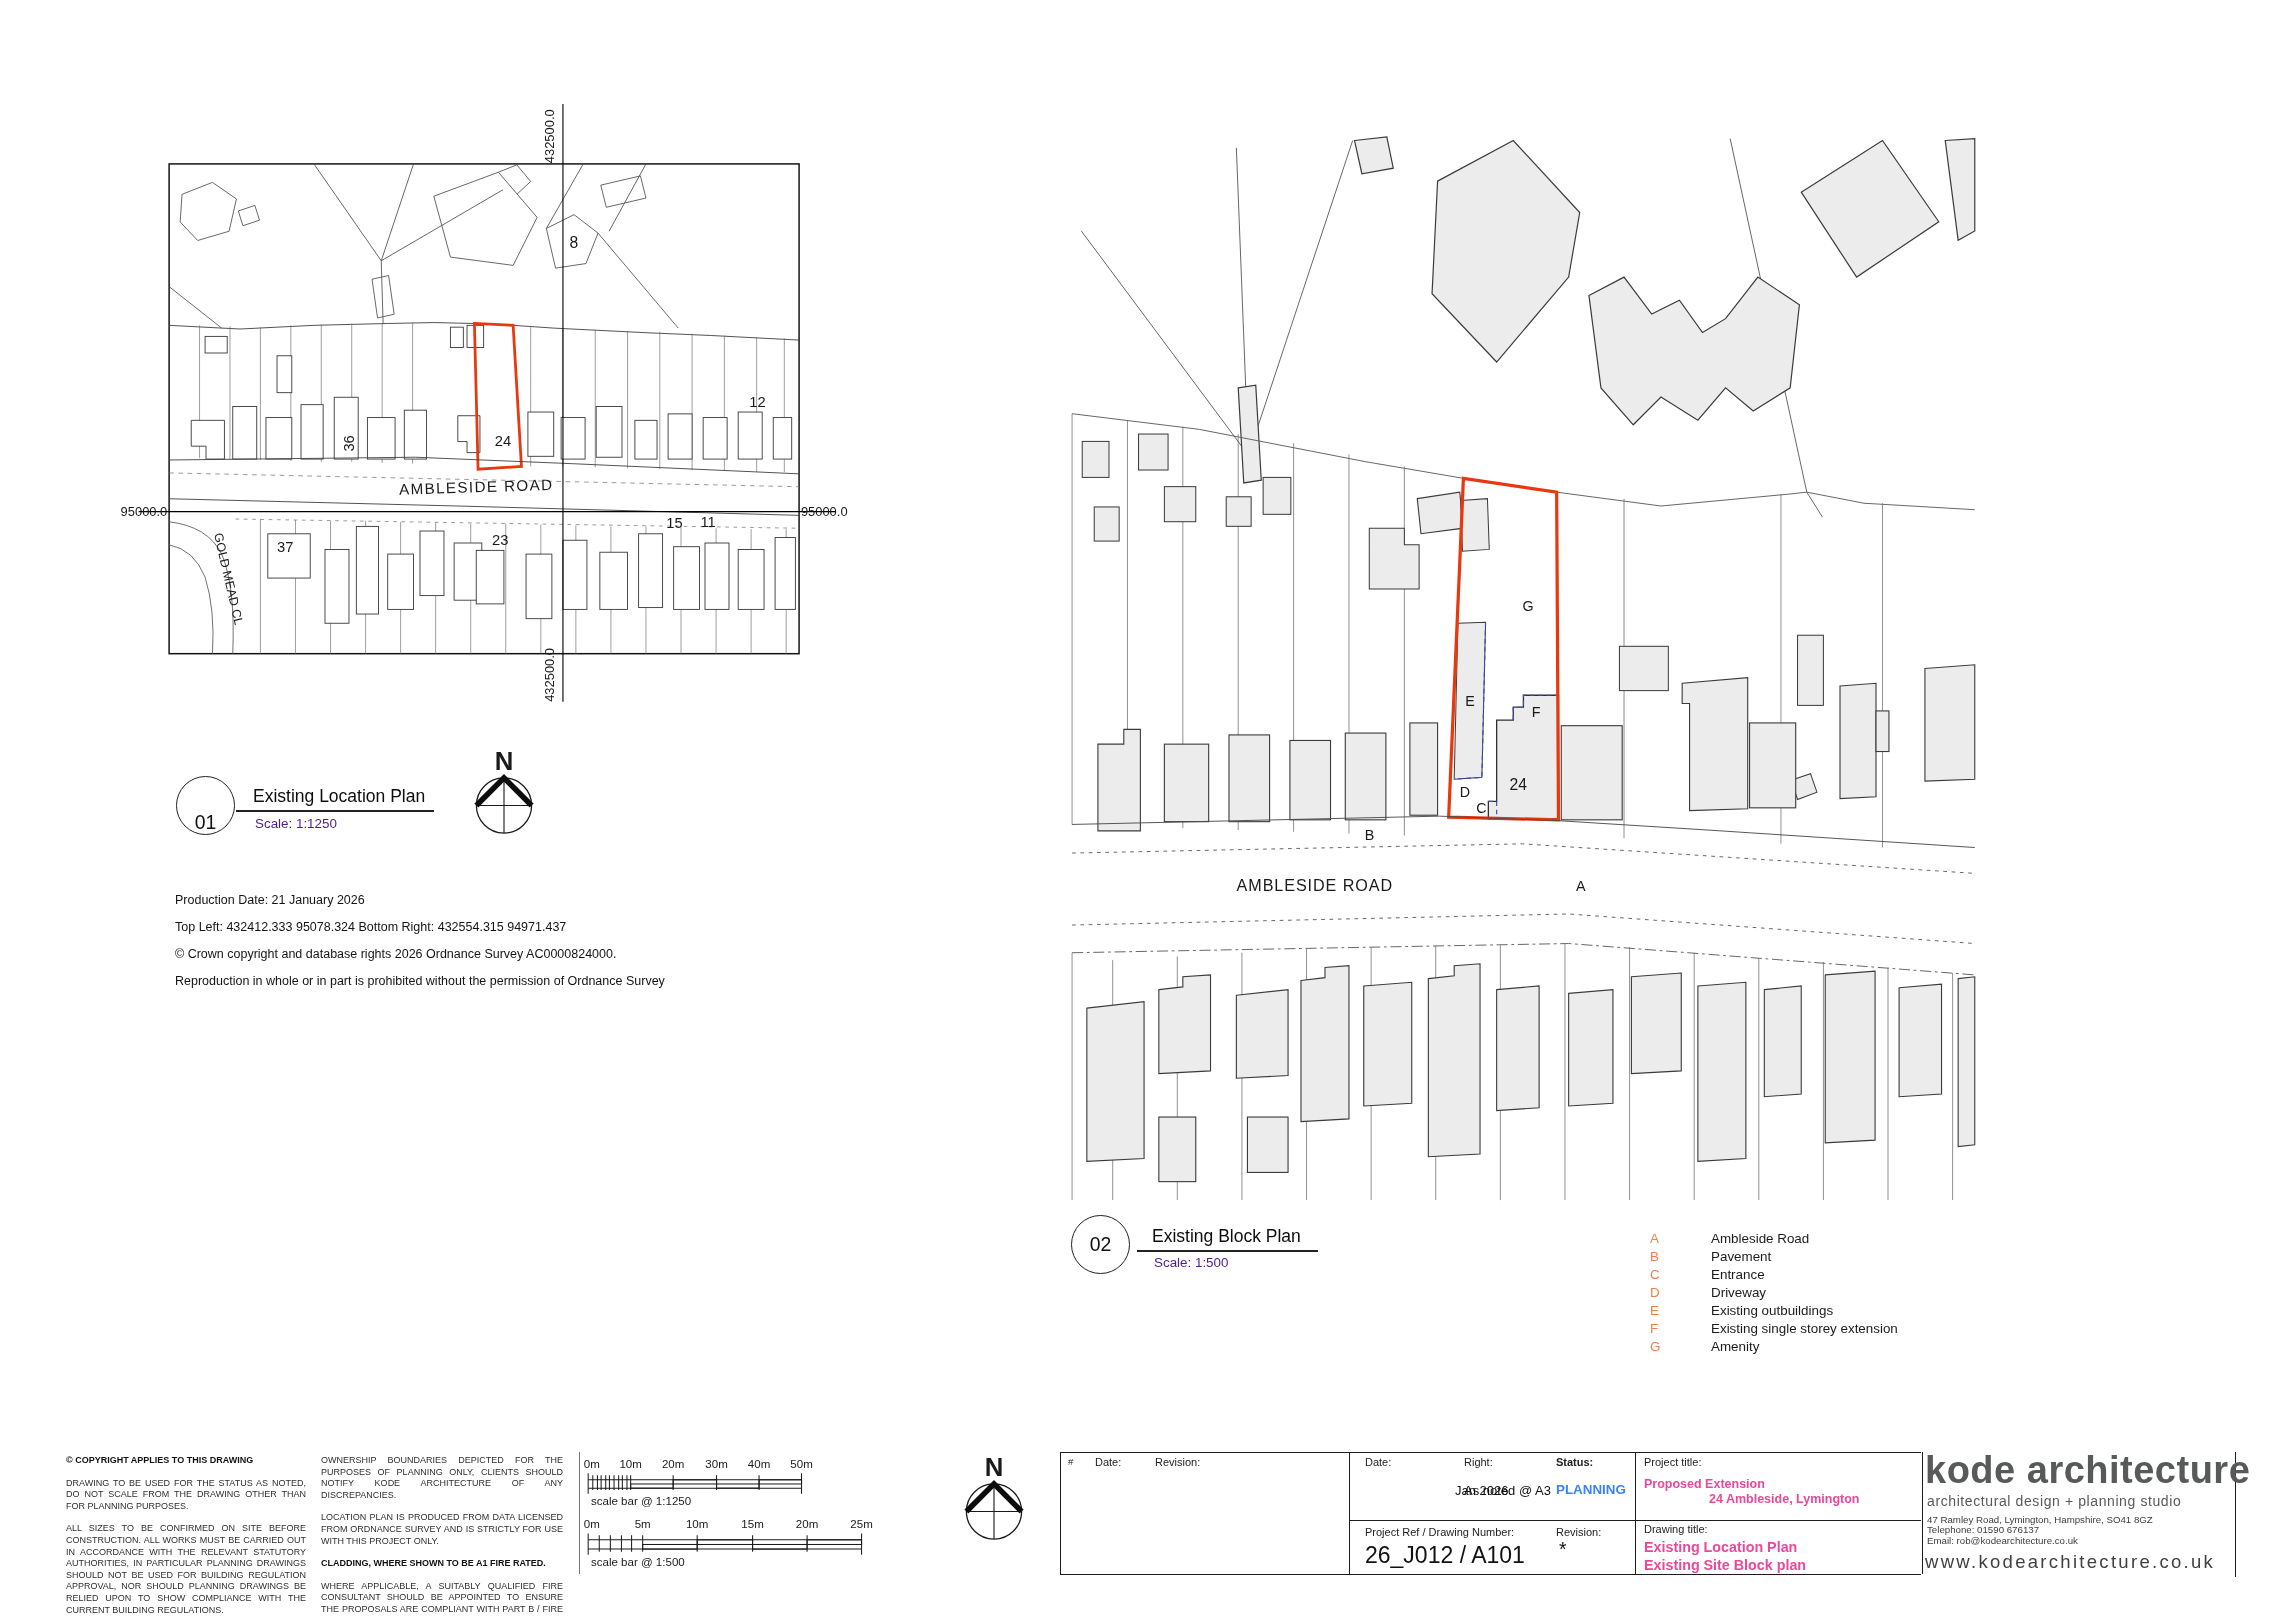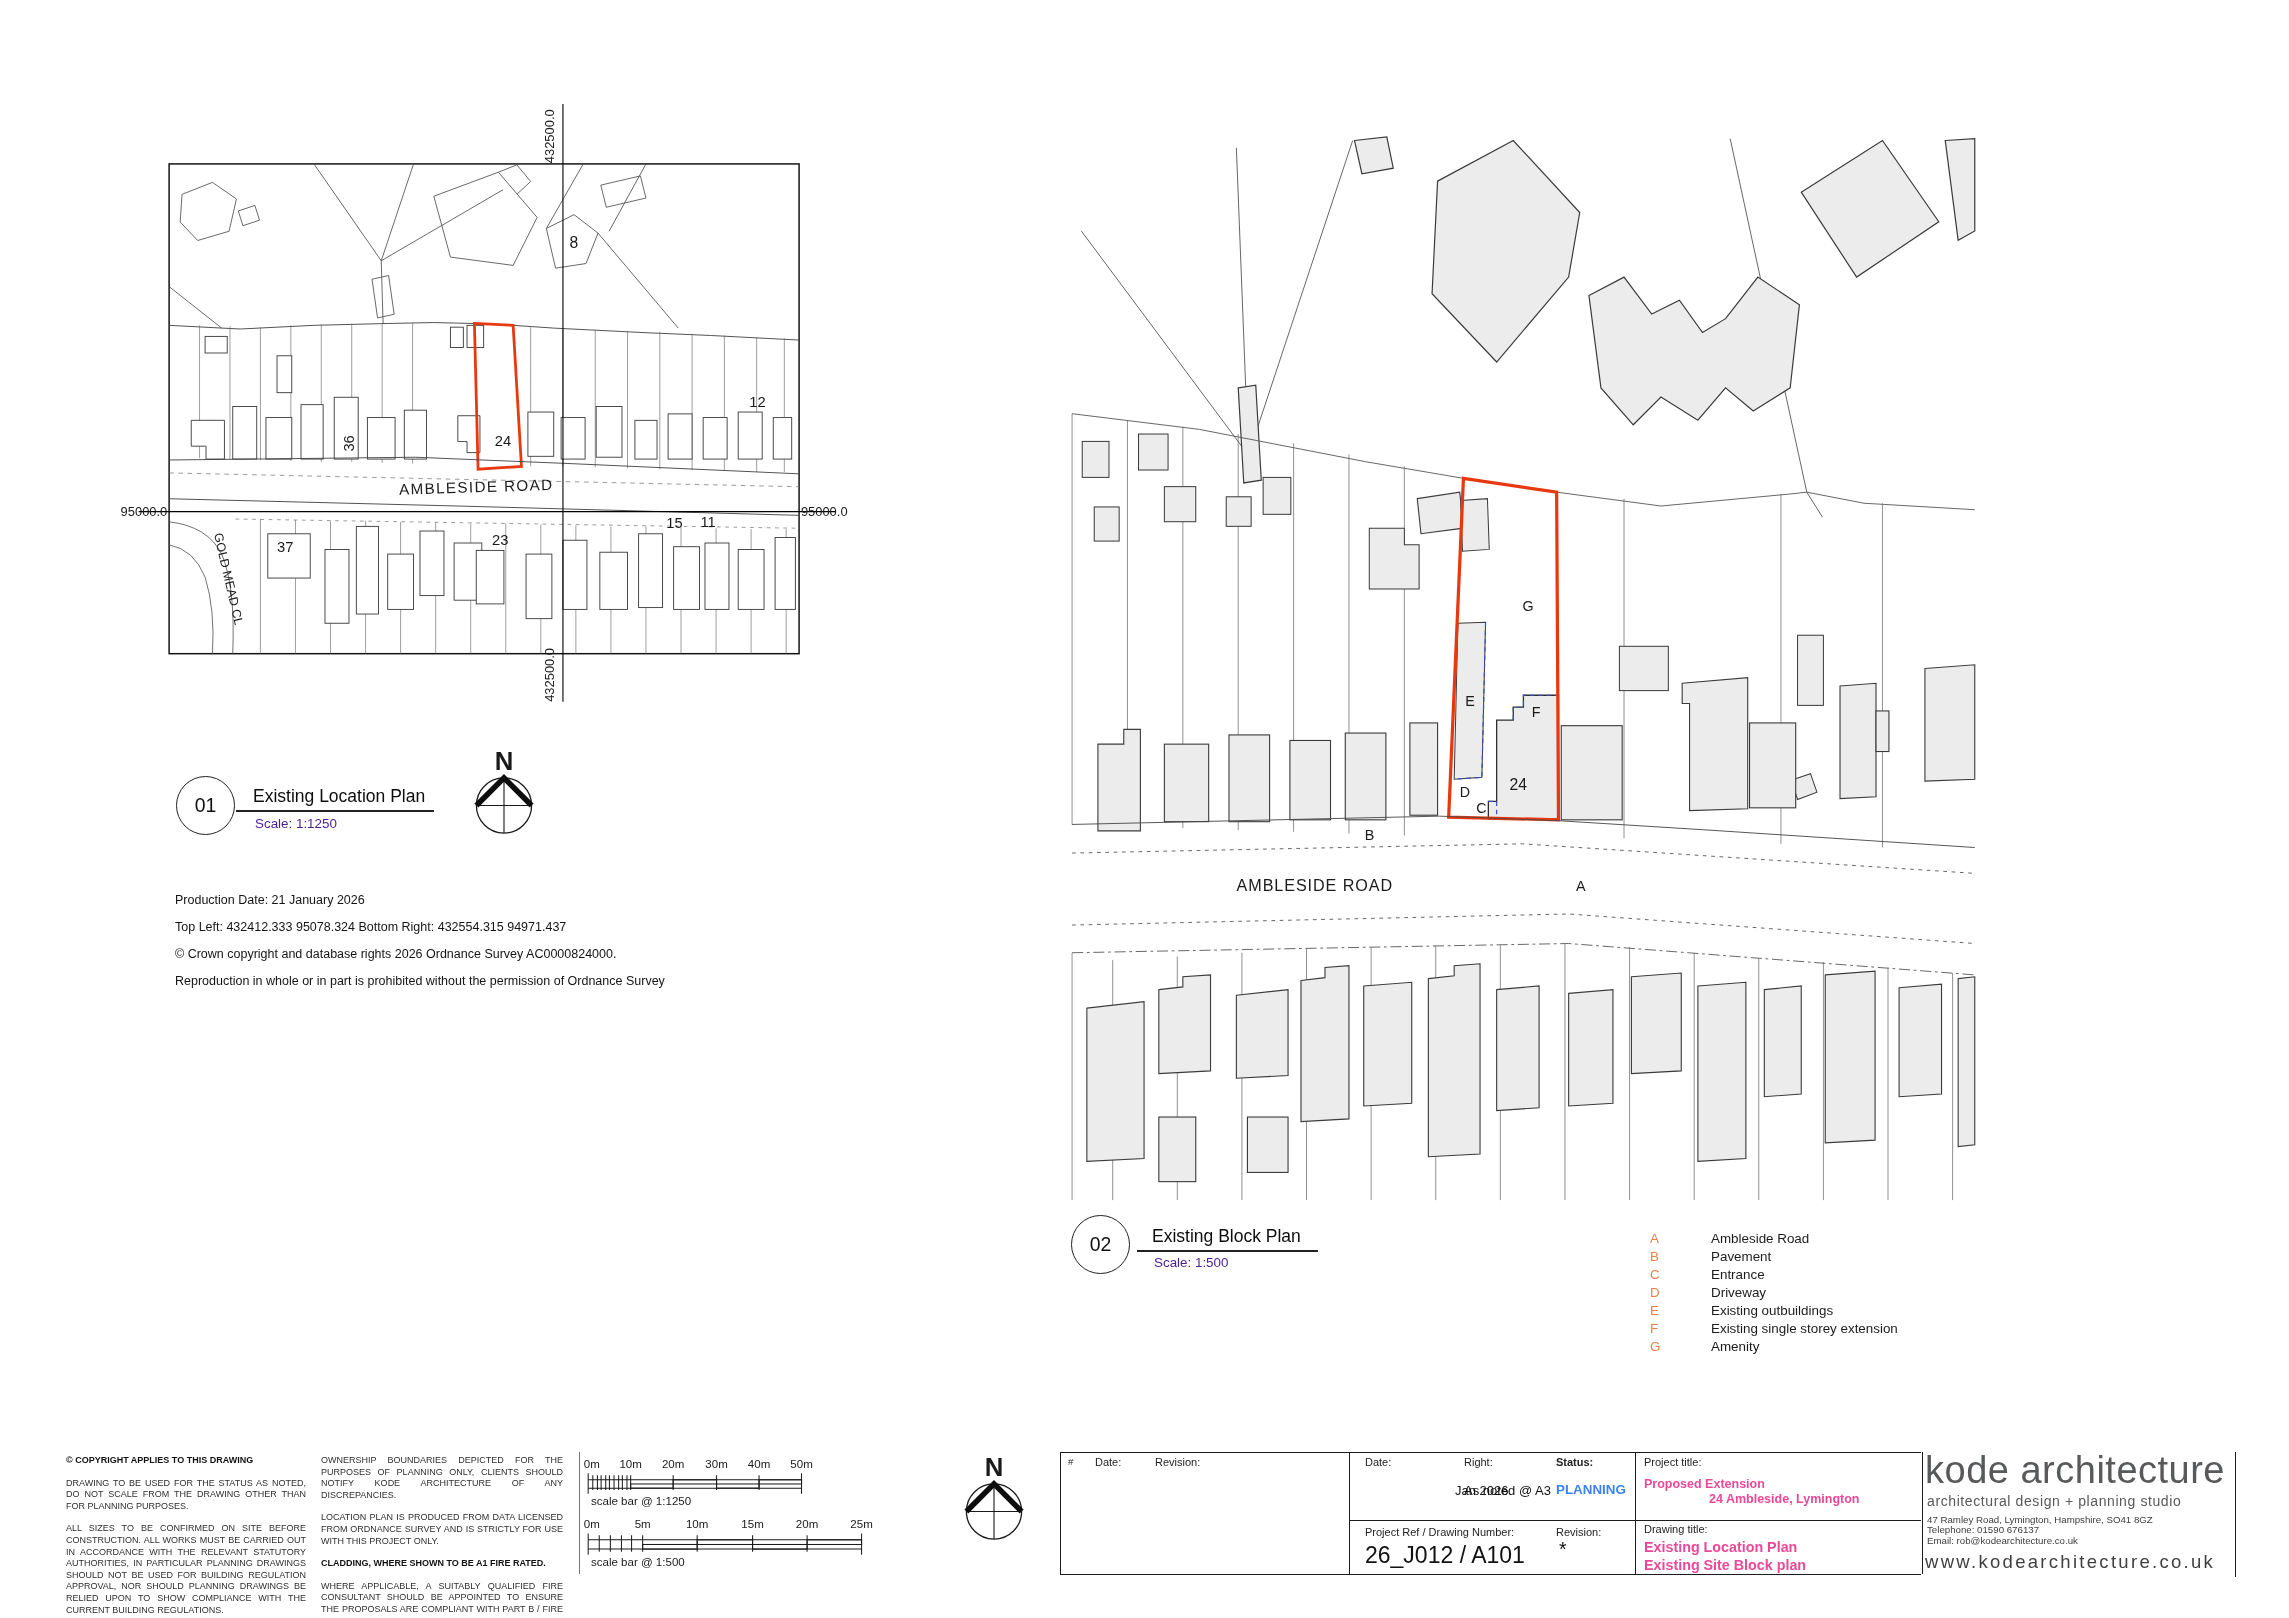--- a/index.html
+++ b/index.html
@@ -18,21 +18,21 @@
   .note-col{font-size:9px;line-height:11.6px;color:#2e2e2e;text-align:justify;}
   .note-col p{margin:0 0 11px 0;}
   .note-col p.b{font-weight:bold;color:#111;}
   .tb-label{font-size:11px;color:#222;}
   .tb-value{font-size:13px;color:#111;}
   .tb-big{font-size:23px;color:#111;}
   .tb-bold{font-weight:bold;color:#ec4899;}
   .vline{width:1.4px;background:#1c1c1c;}
   .hline{height:1.4px;background:#1c1c1c;}
   .planning{color:#3b82f6;font-weight:bold;font-size:13.4px;}
-  .brand-name{font-size:38px;font-weight:normal;color:#58595b;letter-spacing:0.5px;}
+  .brand-name{font-size:38px;font-weight:bold;color:#58595b;letter-spacing:0.5px;}
   .brand-tag{font-size:14px;color:#58595b;letter-spacing:0.6px;}
   .brand-addr{font-size:9.7px;color:#3c3c3c;line-height:10.6px;}
   .brand-web{font-size:18.5px;color:#3f3f3f;letter-spacing:2.3px;}
 </style>
 </head>
 <body>
 
 <div id="sheet">
 
   <svg class="abs" style="left:111px;top:65px;" width="784" height="683" viewBox="120 70 850 740">
@@ -162,21 +162,21 @@
     <text x="722" y="572" font-size="16">15</text>
     <text x="759" y="571" font-size="16">11</text>
     <text x="516" y="533" font-size="16.5" letter-spacing="1.5" text-anchor="middle" transform="rotate(-1.8 516,528)">AMBLESIDE ROAD</text>
     <text x="243" y="628" font-size="13.5" text-anchor="middle" transform="rotate(77 243,628)">GOLD MEAD CL</text>
     <text x="600" y="147" font-size="14" text-anchor="middle" transform="rotate(-90 600,147)">432500.0</text>
     <text x="600" y="731" font-size="14" text-anchor="middle" transform="rotate(-90 600,731)">432500.0</text>
     <text x="181" y="559" font-size="14" text-anchor="end">95000.0</text>
     <text x="868" y="559" font-size="14">95000.0</text>
   </svg>
 
-  <div class="abs circ" style="left:176px;top:776px;width:59px;height:59px;">
+  <div class="abs circ" style="left:176px;top:776px;width:59px;height:59px;align-items:flex-end;">
     <span>01</span>
   </div>
   <div class="abs plan-title" style="left:253px;top:786px;">Existing Location Plan</div>
   <div class="abs rule" style="left:236px;top:810px;width:198px;"></div>
   <div class="abs plan-scale" style="left:255px;top:816px;">Scale: 1:1250</div>
 
   <svg class="abs" style="left:458px;top:748px;" width="92" height="102" viewBox="0 0 100 110">
     <circle cx="50" cy="62" r="30" fill="none" stroke="#1a1a1a" stroke-width="1.4"></circle>
     <path d="M50,32 L50,92 M20,62 L80,62" stroke="#1a1a1a" stroke-width="1.2"></path>
     <path d="M20,62 L50,32 L80,62" fill="none" stroke="#0d0d0d" stroke-width="6"></path>

